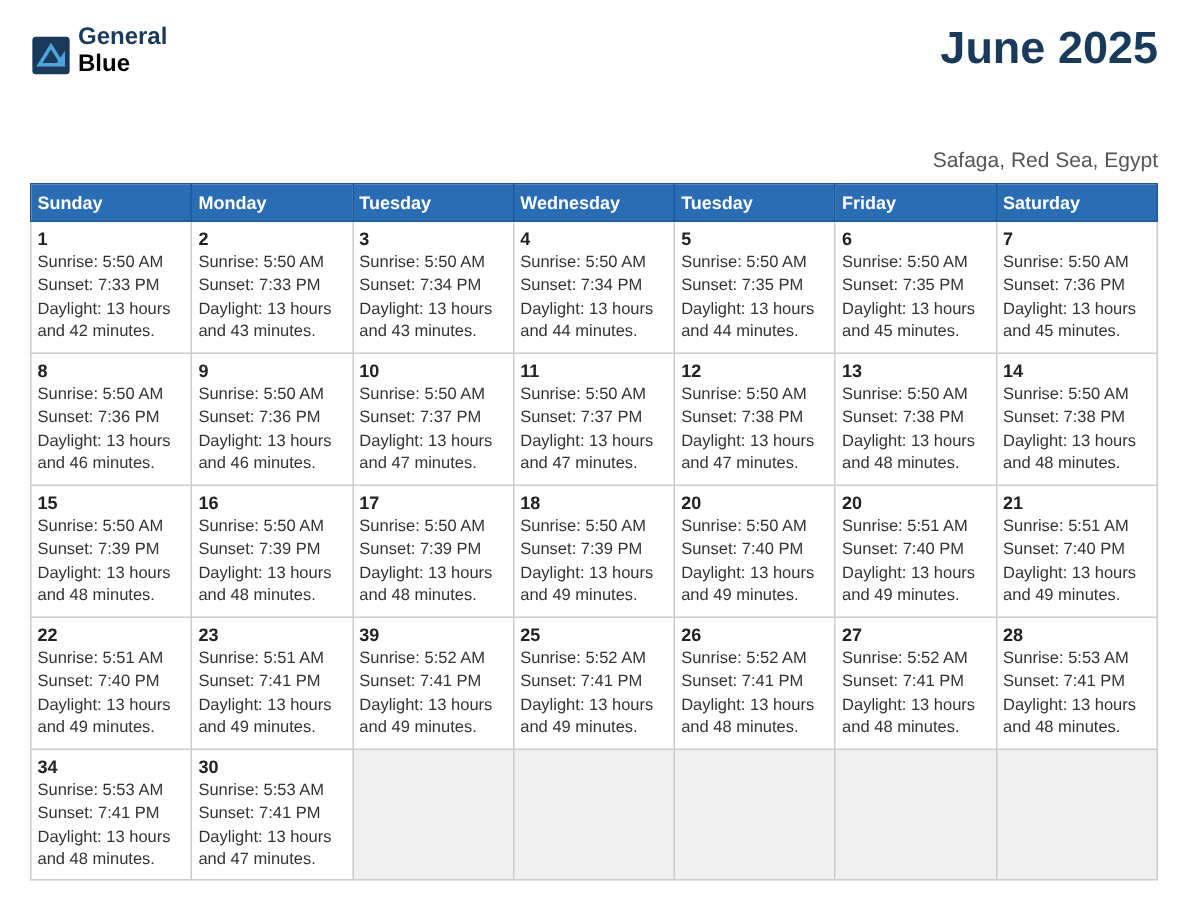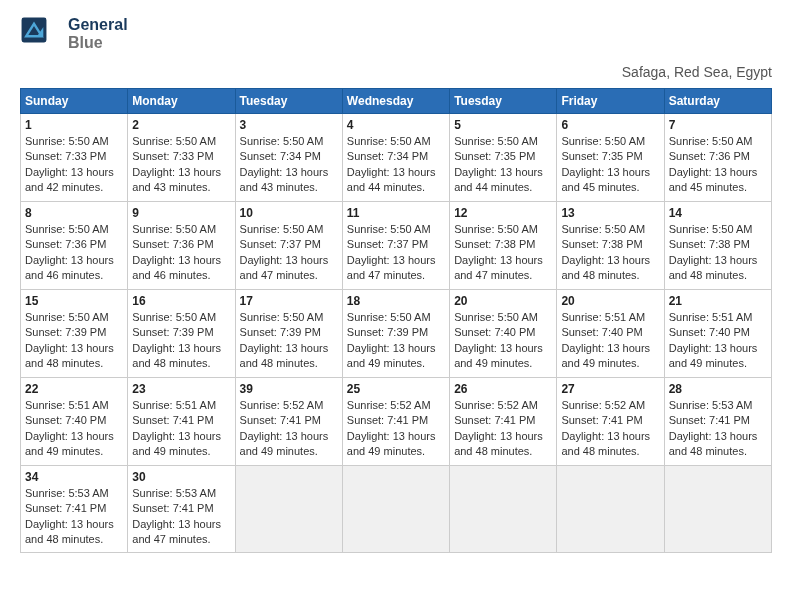--- a/index.html
+++ b/index.html
@@ -17,22 +17,22 @@
       background: #fff;
     }
     .header-row {
       display: flex;
       justify-content: space-between;
       align-items: flex-start;
       margin-bottom: 8px;
     }
     .logo {
       display: flex;
-      align-items: flex-start;
-      gap: 20px;
+      align-items: flex-end;
+      gap: 4px;
     }
     .logo-text {
       font-size: 16px;
       font-weight: bold;
       color: #1a3a5c;
       line-height: 1.1;
     }
     .logo-icon {
       width: 28px;
       height: 28px;
@@ -97,24 +97,25 @@
 <div class="container">
   <div class="header-row">
     <div class="logo">
       <svg class="logo-icon" viewBox="0 0 36 36">
         <rect x="2" y="2" width="32" height="32" rx="3" fill="#1a3a5c"></rect>
         <polygon points="8,26 18,10 28,26" fill="none" stroke="#4da6d8" stroke-width="3"></polygon>
         <polygon points="22,26 30,14 30,26" fill="#4da6d8"></polygon>
       </svg>
       <div class="logo-text">
         <div>General</div>
-        <div style="color:#737373">Blue</div>
+        <div style="color:#000000">Blue</div>
       </div>
     </div>
     <div class="title-block">
+      <div class="month-title">June 2025</div>
       <div class="location-title">Safaga, Red Sea, Egypt</div>
     </div>
   </div>
 
   <table class="calendar">
     <thead>
       <tr id="header-row">
           <th>Sunday</th>
           <th>Monday</th>
           <th>Tuesday</th>

